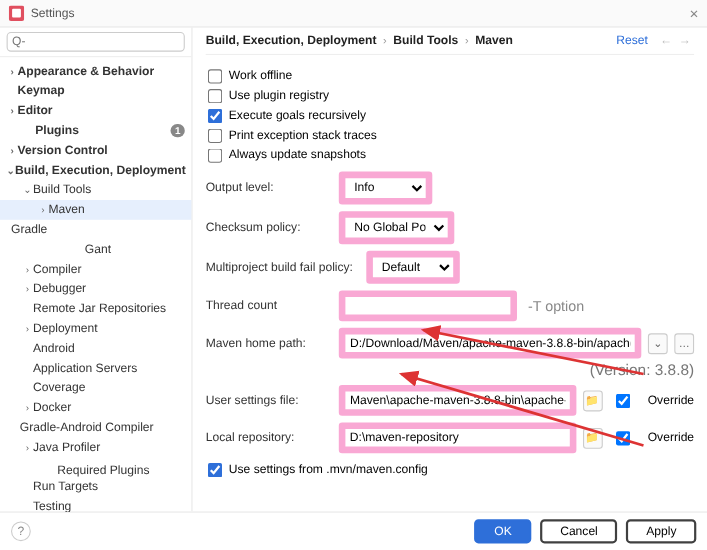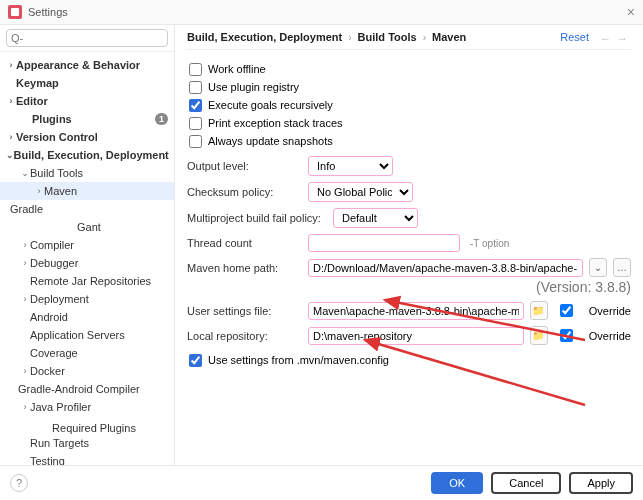--- a/index.html
+++ b/index.html
@@ -22,24 +22,24 @@
 .crumb-row { display: flex; align-items: center; border-bottom: 1px solid #eee; padding-bottom: 6px; margin-bottom: 8px; }
 .crumb { color: #222; font-weight: 600; }
 .crumb-sep { color: #999; margin: 0 6px; font-size: 10px; }
 .reset { margin-left: auto; color: #2e6fd9; cursor: pointer; margin-right: 8px; }
 .nav-arrow { color: #bbb; margin: 0 3px; }
 .form-block { padding: 2px 0; }
 .check-row { display: flex; align-items: center; height: 18px; gap: 6px; padding-left: 2px; }
 .check-row input[type=checkbox] { width: 13px; height: 13px; accent-color: #2e6fd9; }
 .form-row { display: flex; align-items: center; margin-top: 6px; gap: 6px; }
 .form-label { width: 115px; color: #333; }
-.select, .text-input { border: 1px solid #f9a8d4; border-radius: 3px; padding: 2px 4px; font-size: 11px; background: #fff; }
+.select, .text-input { border: 6px solid #f9a8d4; border-radius: 3px; padding: 2px 4px; font-size: 11px; background: #fff; }
 .select { width: 85px; }
 .text-input { flex: 1; }
-.hint { color: #888; font-size: 10px; margin-left: 4px; text-align: center; }
+.hint { color: #888; font-size: 13px; margin-left: 4px; text-align: center; }
 .version { color: #777; font-size: 14px; margin-left: 120px; margin-top: 2px; text-align: right; }
 .browse-btn { width: 18px; height: 19px; border: 1px solid #ccc; border-radius: 3px; background: #fafafa; display: inline-flex; align-items: center; justify-content: center; color: #666; cursor: pointer; font-size: 10px; }
 .button-row { position: relative; bottom: 0; left: 0; right: 0; border-top: 1px solid #e8e8e8; padding: 6px 10px; display: flex; align-items: center; gap: 8px; justify-content: flex-end; background: #fff; }
 .btn { border: 2px solid #404040; border-radius: 4px; padding: 3px 16px; background: #fff; cursor: pointer; font-size: 11px; }
 .btn.primary { background: #2e6fd9; border-color: #2e6fd9; color: #fff; }
 .help-btn { margin-right: auto; width: 18px; height: 18px; border: 1px solid #ccc; border-radius: 50%; color: #888; display: inline-flex; align-items: center; justify-content: center; cursor: pointer; }
 .override { display: flex; align-items: center; gap: 16px; margin-left: 6px; }
 .arrow-anno { position: absolute; pointer-events: none; }
 </style>
 </head>

